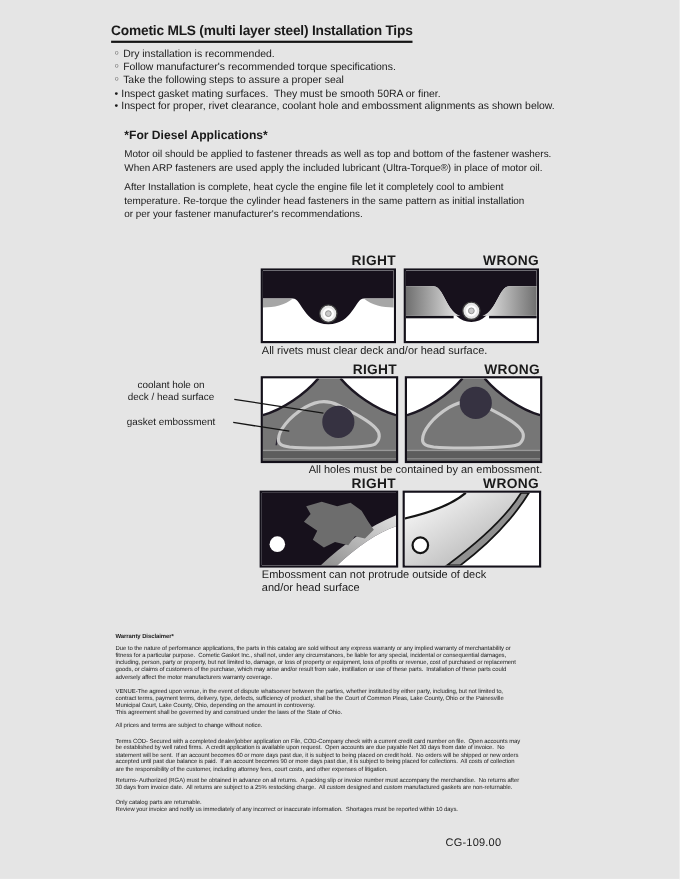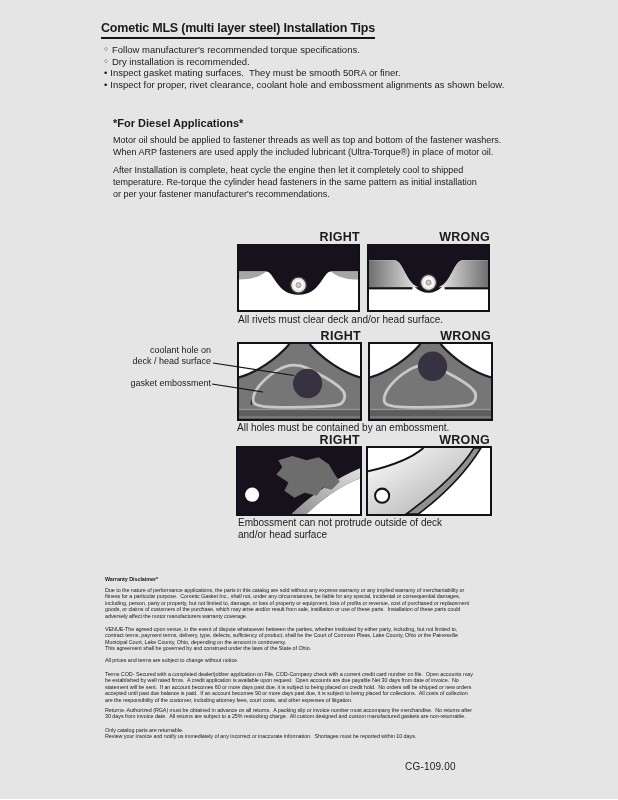--- a/index.html
+++ b/index.html
@@ -27,45 +27,46 @@
   .diesel-p2 { left:113px; top:165px; }
   .diesel-note { left:113px; top:206px; }
 
   
   .fig-label { width:123px; text-align:right; font-size:12.5px; font-weight:bold; letter-spacing:0.3px; }
   .figbox { box-sizing:border-box; border:2.5px solid #131019; background:#fff; }
   .figbox svg { display:block; width:100%; height:100%; }
   .caption { font-size:10px; }
 
   
-  .callout { left:100px; width:111px; text-align:right; font-size:9px; line-height:11px; }
+  .callout { left:100px; width:111px; text-align:center; font-size:9px; line-height:11px; }
 
   
   .fine { font-size:5.4px; line-height:6.4px; letter-spacing:-0.05px; }
   .fine-head { left:105px; top:576px; font-weight:bold; }
   .doc-number { left:405px; top:761px; font-size:10px; letter-spacing:0.2px; }
 </style>
 </head>
 <body>
 
 <div class="page">
 
   <div class="abs title">Cometic MLS (multi layer steel) Installation Tips</div>
 
   <div class="abs tips">
+    <div class="tip pre">Dry installation is recommended.</div>
     <div class="tip pre">Follow manufacturer's recommended torque specifications.</div>
-    <div class="tip pre">Dry installation is recommended.</div>
+    <div class="tip pre">Take the following steps to assure a proper seal</div>
     <div class="subtip pre">Inspect gasket mating surfaces.  They must be smooth 50RA or finer.</div>
     <div class="subtip pre">Inspect for proper, rivet clearance, coolant hole and embossment alignments as shown below.</div>
   </div>
 
   <div class="abs diesel-head">*For Diesel Applications*</div>
   <div class="abs body-text pre diesel-p1">Motor oil should be applied to fastener threads as well as top and bottom of the fastener washers.
 When ARP fasteners are used apply the included lubricant (Ultra-Torque®) in place of motor oil.</div>
-  <div class="abs body-text pre diesel-p2">After Installation is complete, heat cycle the engine then let it completely cool to shipped
+  <div class="abs body-text pre diesel-p2">After Installation is complete, heat cycle the engine file let it completely cool to ambient
 temperature. Re-torque the cylinder head fasteners in the same pattern as initial installation
 or per your fastener manufacturer's recommendations.</div>
 
   <div class="abs fig-label" style="left:237px; top:230px;">RIGHT</div>
   <div class="abs fig-label" style="left:367px; top:230px;">WRONG</div>
 
   <div class="abs figbox" style="left:237px; top:244px; width:123px; height:68px;">
     <svg viewBox="0 0 118 63" preserveAspectRatio="none">
       <rect x="0" y="0" width="118" height="63" fill="#ffffff"></rect>
       <path d="M0,0 H118 V25 H91 C83,25 81,48 59,48 C37,48 35,25 27,25 H0 Z" fill="#17111c"></path>
@@ -147,21 +148,21 @@
       <path d="M14,55 C14,47 23,35 38,26 C48,20 58,19 68,24 C82,31 96,38 102,45 C106,49 106,55 101,59 C94,63 38,63 24,61.5 C17,60.5 14,59 14,55 Z" fill="none" stroke="#c8c8c8" stroke-width="2.8"></path>
       <circle cx="62" cy="22" r="14.5" fill="#363241"></circle>
     </svg>
   </div>
 
   <svg class="abs" style="left:205px; top:355px;" width="100" height="45">
     <line x1="8" y1="8" x2="89" y2="20.5" stroke="#151515" stroke-width="1.2"></line>
     <line x1="7" y1="29" x2="58" y2="37" stroke="#151515" stroke-width="1.2"></line>
   </svg>
 
-  <div class="abs caption" style="left:237px; top:422px; width:256px; text-align:left;">All holes must be contained by an embossment.</div>
+  <div class="abs caption" style="left:237px; top:422px; width:256px; text-align:right;">All holes must be contained by an embossment.</div>
 
   <div class="abs fig-label" style="left:237px; top:433px;">RIGHT</div>
   <div class="abs fig-label" style="left:367px; top:433px;">WRONG</div>
 
   <div class="abs figbox" style="left:236px; top:446px; width:126px; height:70px;">
     <svg viewBox="0 0 121 65" preserveAspectRatio="none">
       <defs>
         <linearGradient id="g3r" x1="1" y1="0" x2="0" y2="1">
           <stop offset="0" stop-color="#e0e0e0"></stop>
             <stop offset="1" stop-color="#8f8f8f"></stop>

